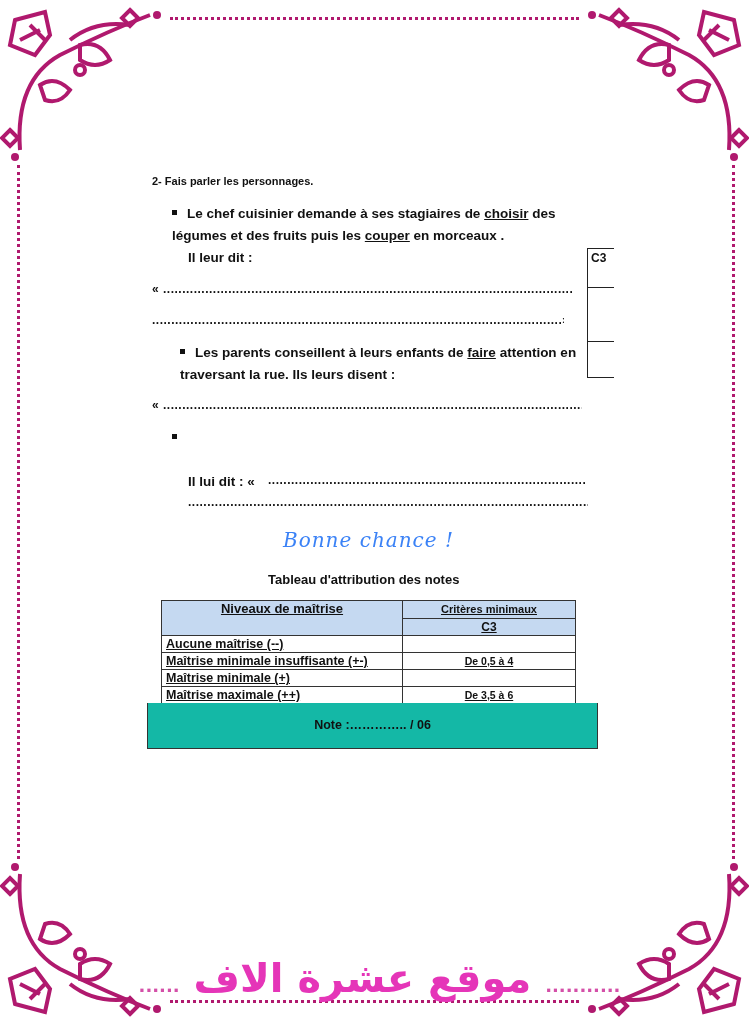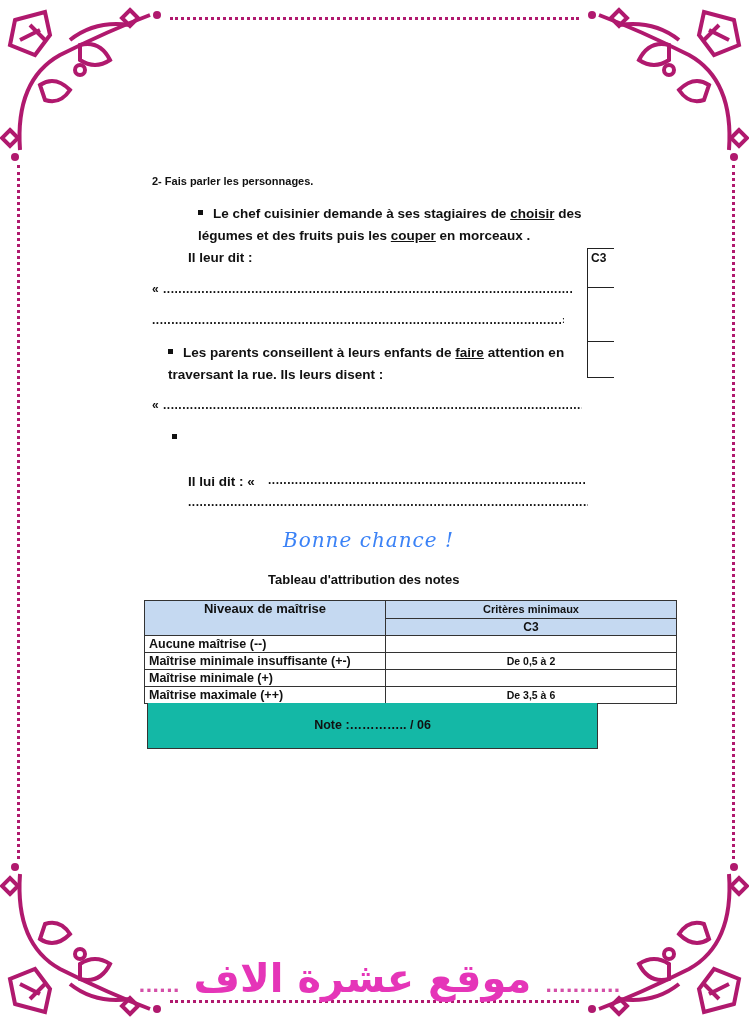--- a/index.html
+++ b/index.html
@@ -24,21 +24,21 @@
     .bullet .sq { display:inline-block; width:5px; height:5px; background:#111; margin-right:10px; vertical-align:middle; position:relative; top:-2px; }
     .u { text-decoration:underline; }
     .dots { position:absolute; font-size:12px; font-weight:bold; letter-spacing:0.5px; white-space:nowrap; overflow:hidden; }
     .c3box { position:absolute; left:587px; top:248px; width:26px; height:128px; border:1px solid #222; border-right:none; }
     .c3box .lbl { font-weight:bold; font-size:12px; padding:2px 0 0 3px; }
     .c3box .row { position:absolute; left:0; right:0; border-top:1px solid #222; }
 
     .good { position:absolute; left:283px; top:528px; font-family:"DejaVu Serif", serif; font-style:italic; font-size:20px; color:#3b82f6; letter-spacing:1px; }
     .tabletitle { position:absolute; left:268px; top:572px; font-size:13px; font-weight:bold; }
 
-    table.grades { position:absolute; left:144px; top:600px; width:533px; border-collapse:collapse; font-size:12px; }
+    table.grades { position:absolute; left:161px; top:600px; width:415px; border-collapse:collapse; font-size:12px;text-decoration:underline; }
     table.grades td { border:1px solid #333; padding:0 4px; height:16px; }
     .hdr { background:#c5d9f1; font-weight:bold; text-align:center; }
     .lvl { font-weight:bold; font-size:12.5px; text-align:left; }
     .crit { text-align:center; font-size:10.5px; font-weight:bold; }
     .note-row { position:absolute; left:147px; top:703px; width:451px; height:46px; background:#14b8a6; border:1px solid #333; border-top:none; box-sizing:border-box; text-align:center; line-height:44px; font-weight:bold; font-size:12.5px; }
 
     .footer { position:absolute; left:0; right:0; top:955px; text-align:center; font-family:"DejaVu Sans", sans-serif; font-size:40px; font-weight:bold; color:#e535b8; direction:rtl;padding-left:10px; }
     .footer .d { font-size:18px; color:#d44fa8; letter-spacing:2px; }
   </style>
 </head>
@@ -105,34 +105,34 @@
     <circle cx="80" cy="70" r="5"></circle>
     <path d="M130 10 l8 8 l-8 8 l-8 -8 z"></path>
     <path d="M10 130 l8 8 l-8 8 l-8 -8 z"></path>
   </g>
   <circle cx="157" cy="15" r="4" fill="#b0196e"></circle>
   <circle cx="15" cy="157" r="4" fill="#b0196e"></circle>
 </svg>
 
 <div class="title">2- Fais  parler  les  personnages.</div>
 
-<div class="bullet" style="left:172px; top:203px; width:410px;margin-left:26px;">
+<div class="bullet" style="left:172px; top:203px; width:410px;">
   <span class="sq"></span><span>Le chef  cuisinier  demande  à  ses  stagiaires  de </span><span class="u">choisir</span><span> des légumes et  des  fruits puis  les </span><span class="u">couper</span><span>  en morceaux .</span>
 </div>
 <div class="bullet" style="left:188px; top:247px;text-align:right;">Il  leur dit :</div>
 <div class="dots" style="left:152px; top:282px; width:420px;">« ..................................................................................................................</div>
 <div class="dots" style="left:152px; top:313px; width:412px;">...........................................................................................................»</div>
 
 <div class="c3box">
   <div class="lbl">C3</div>
   <div class="row" style="top:38px;"></div>
   <div class="row" style="top:92px;"></div>
 </div>
 
-<div class="bullet" style="left:168px; top:342px; width:410px;">
+<div class="bullet" style="left:180px; top:342px; width:410px;">
   <span class="sq"></span><span>Les  parents  conseillent  à  leurs  enfants de </span><span class="u">faire</span><span>  attention en traversant la  rue. Ils  leurs  disent :</span>
 </div>
 <div class="dots" style="left:152px; top:398px; width:430px;">« ......................................................................................................................... »</div>
 
 <div class="bullet" style="left:172px; top:427px; width:420px;">
   <span class="sq"></span>
 </div>
 <div class="bullet" style="left:188px; top:471px;">Il  lui dit : «</div>
 <div class="dots" style="left:268px; top:473px; width:318px;">...........................................................................................</div>
 <div class="dots" style="left:188px; top:495px; width:400px;">...............................................................................................................»</div>
@@ -149,21 +149,21 @@
   </tr>
   <tr>
     <td class="hdr">C3</td>
   </tr>
   <tr>
     <td class="lvl">Aucune maîtrise (--)</td>
     <td class="crit"></td>
   </tr>
   <tr>
     <td class="lvl">Maîtrise minimale insuffisante (+-)</td>
-    <td class="crit">De 0,5 à 2</td>
+    <td class="crit">De 0,5 à 4</td>
   </tr>
   <tr>
     <td class="lvl">Maîtrise minimale (+)</td>
     <td class="crit"></td>
   </tr>
   <tr>
     <td class="lvl">Maîtrise maximale (++)</td>
     <td class="crit">De 3,5 à 6</td>
   </tr>
 </tbody>

